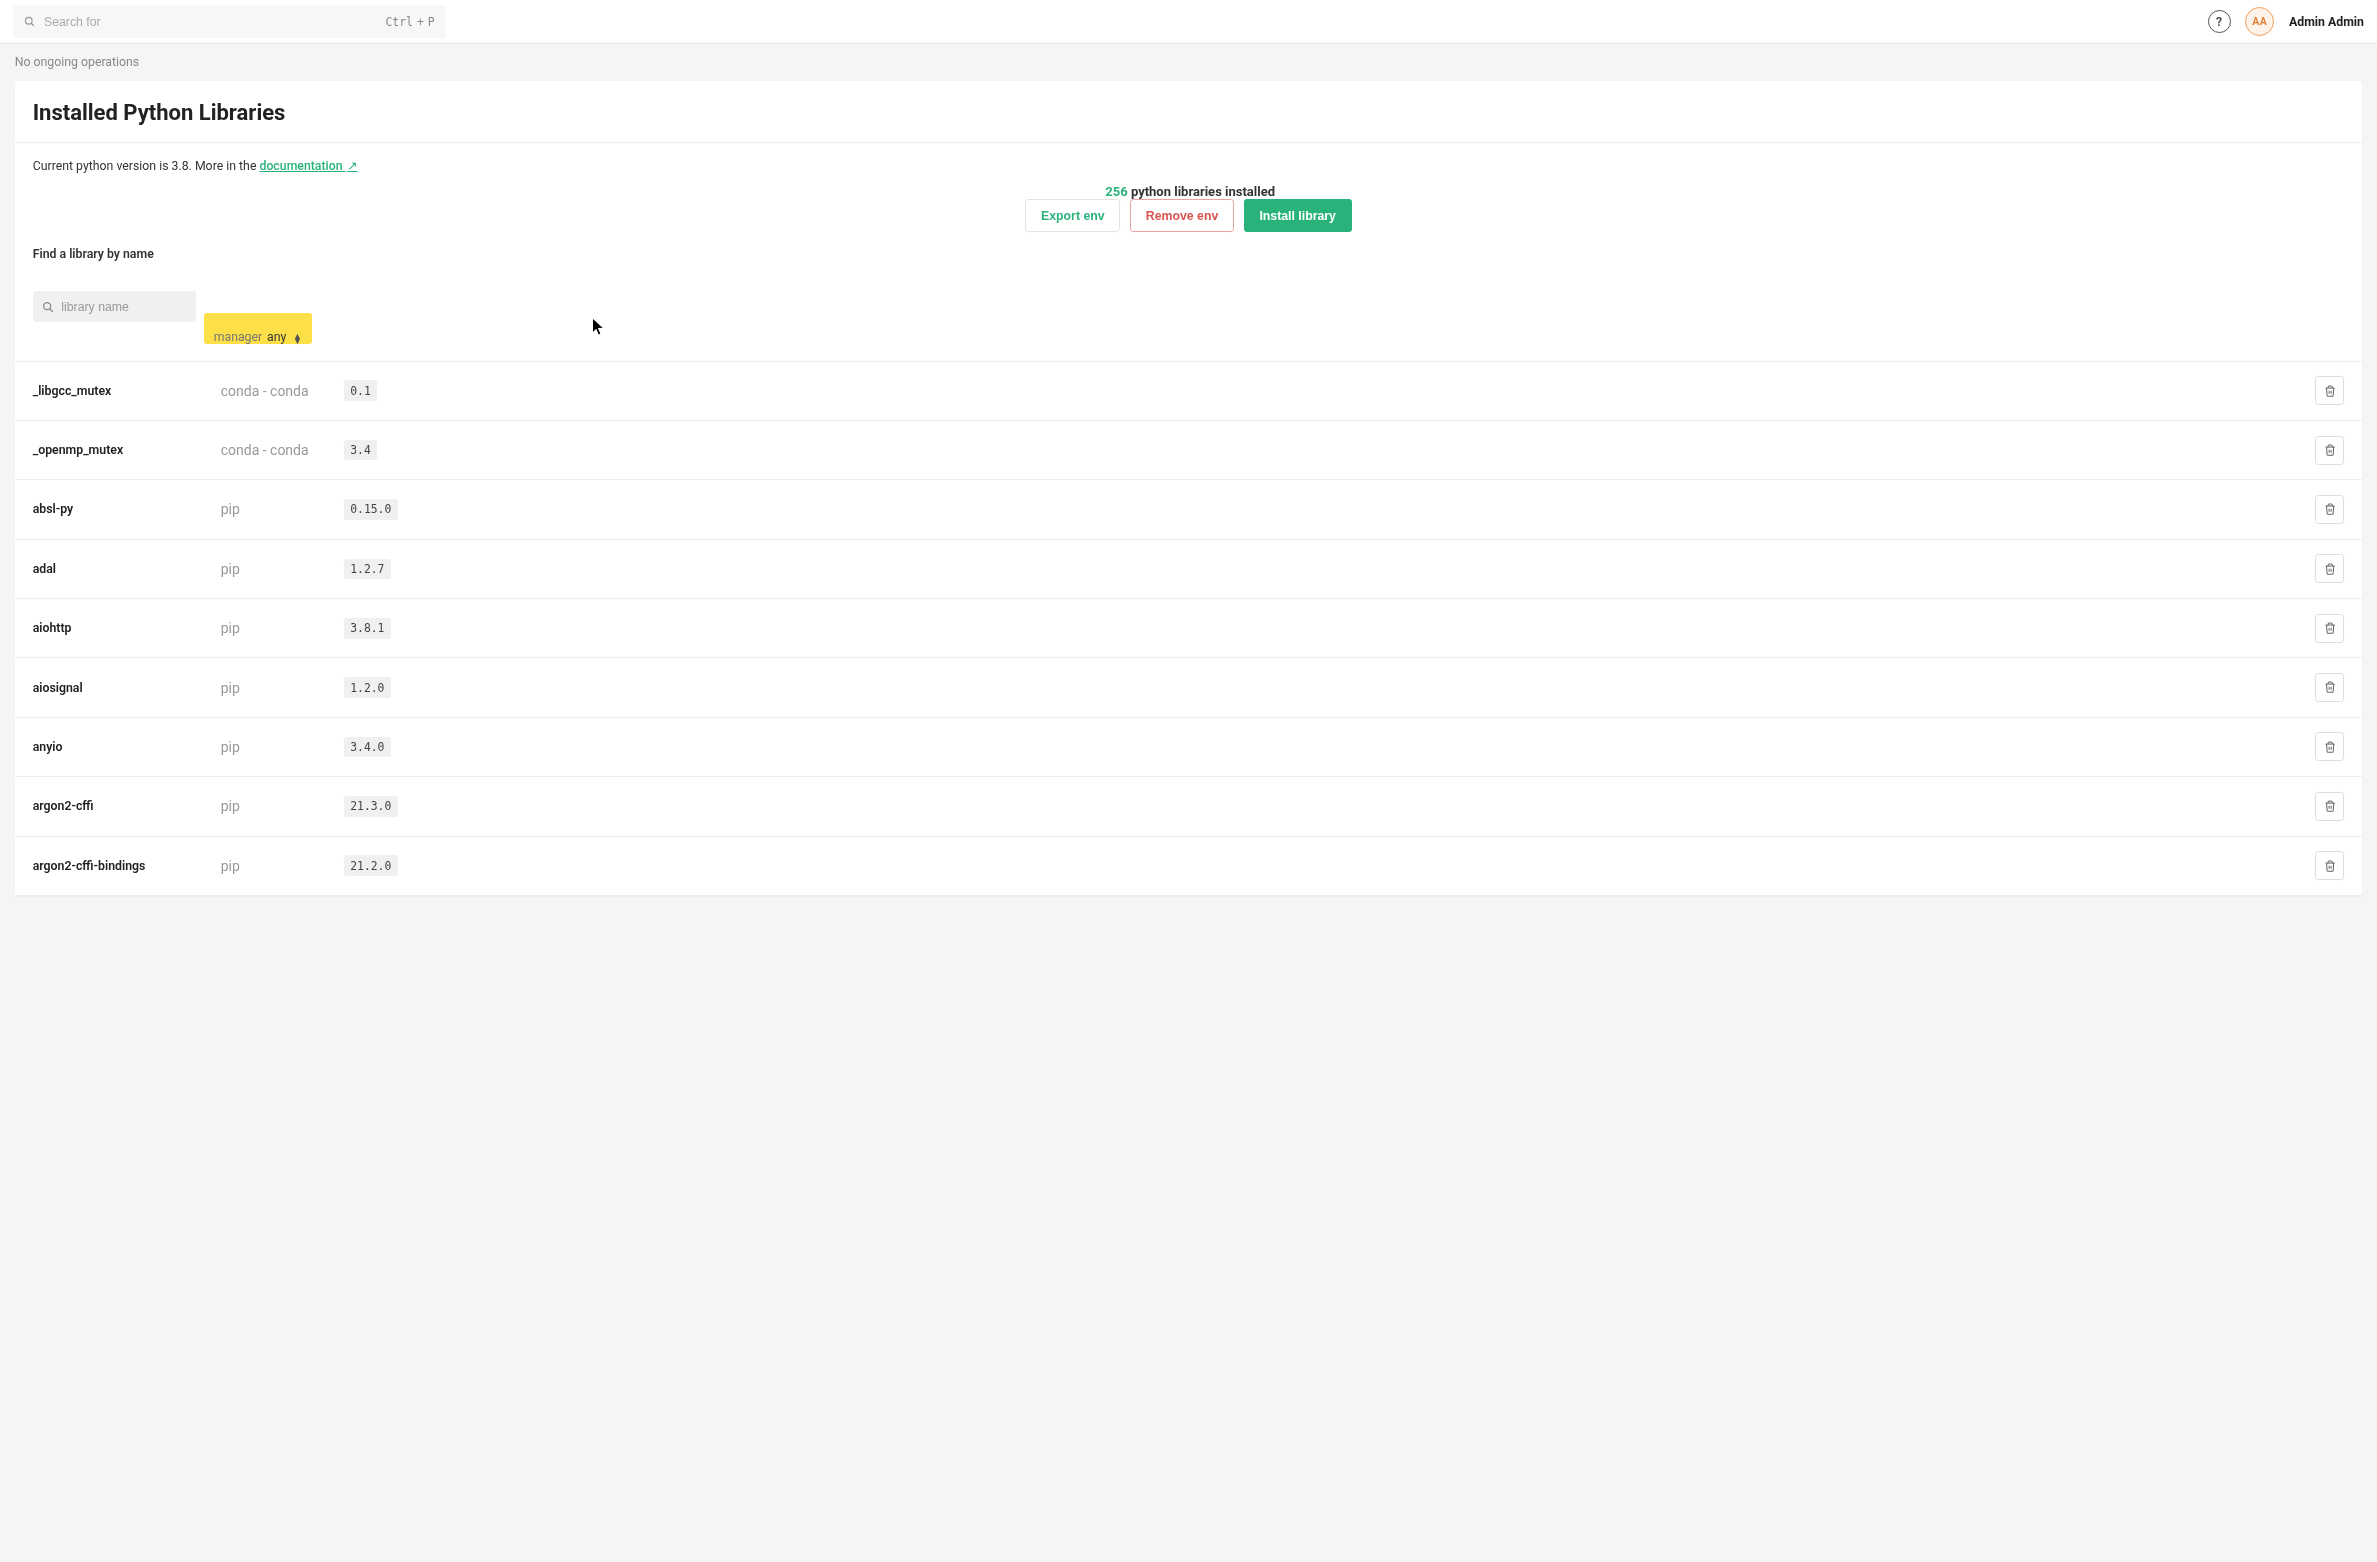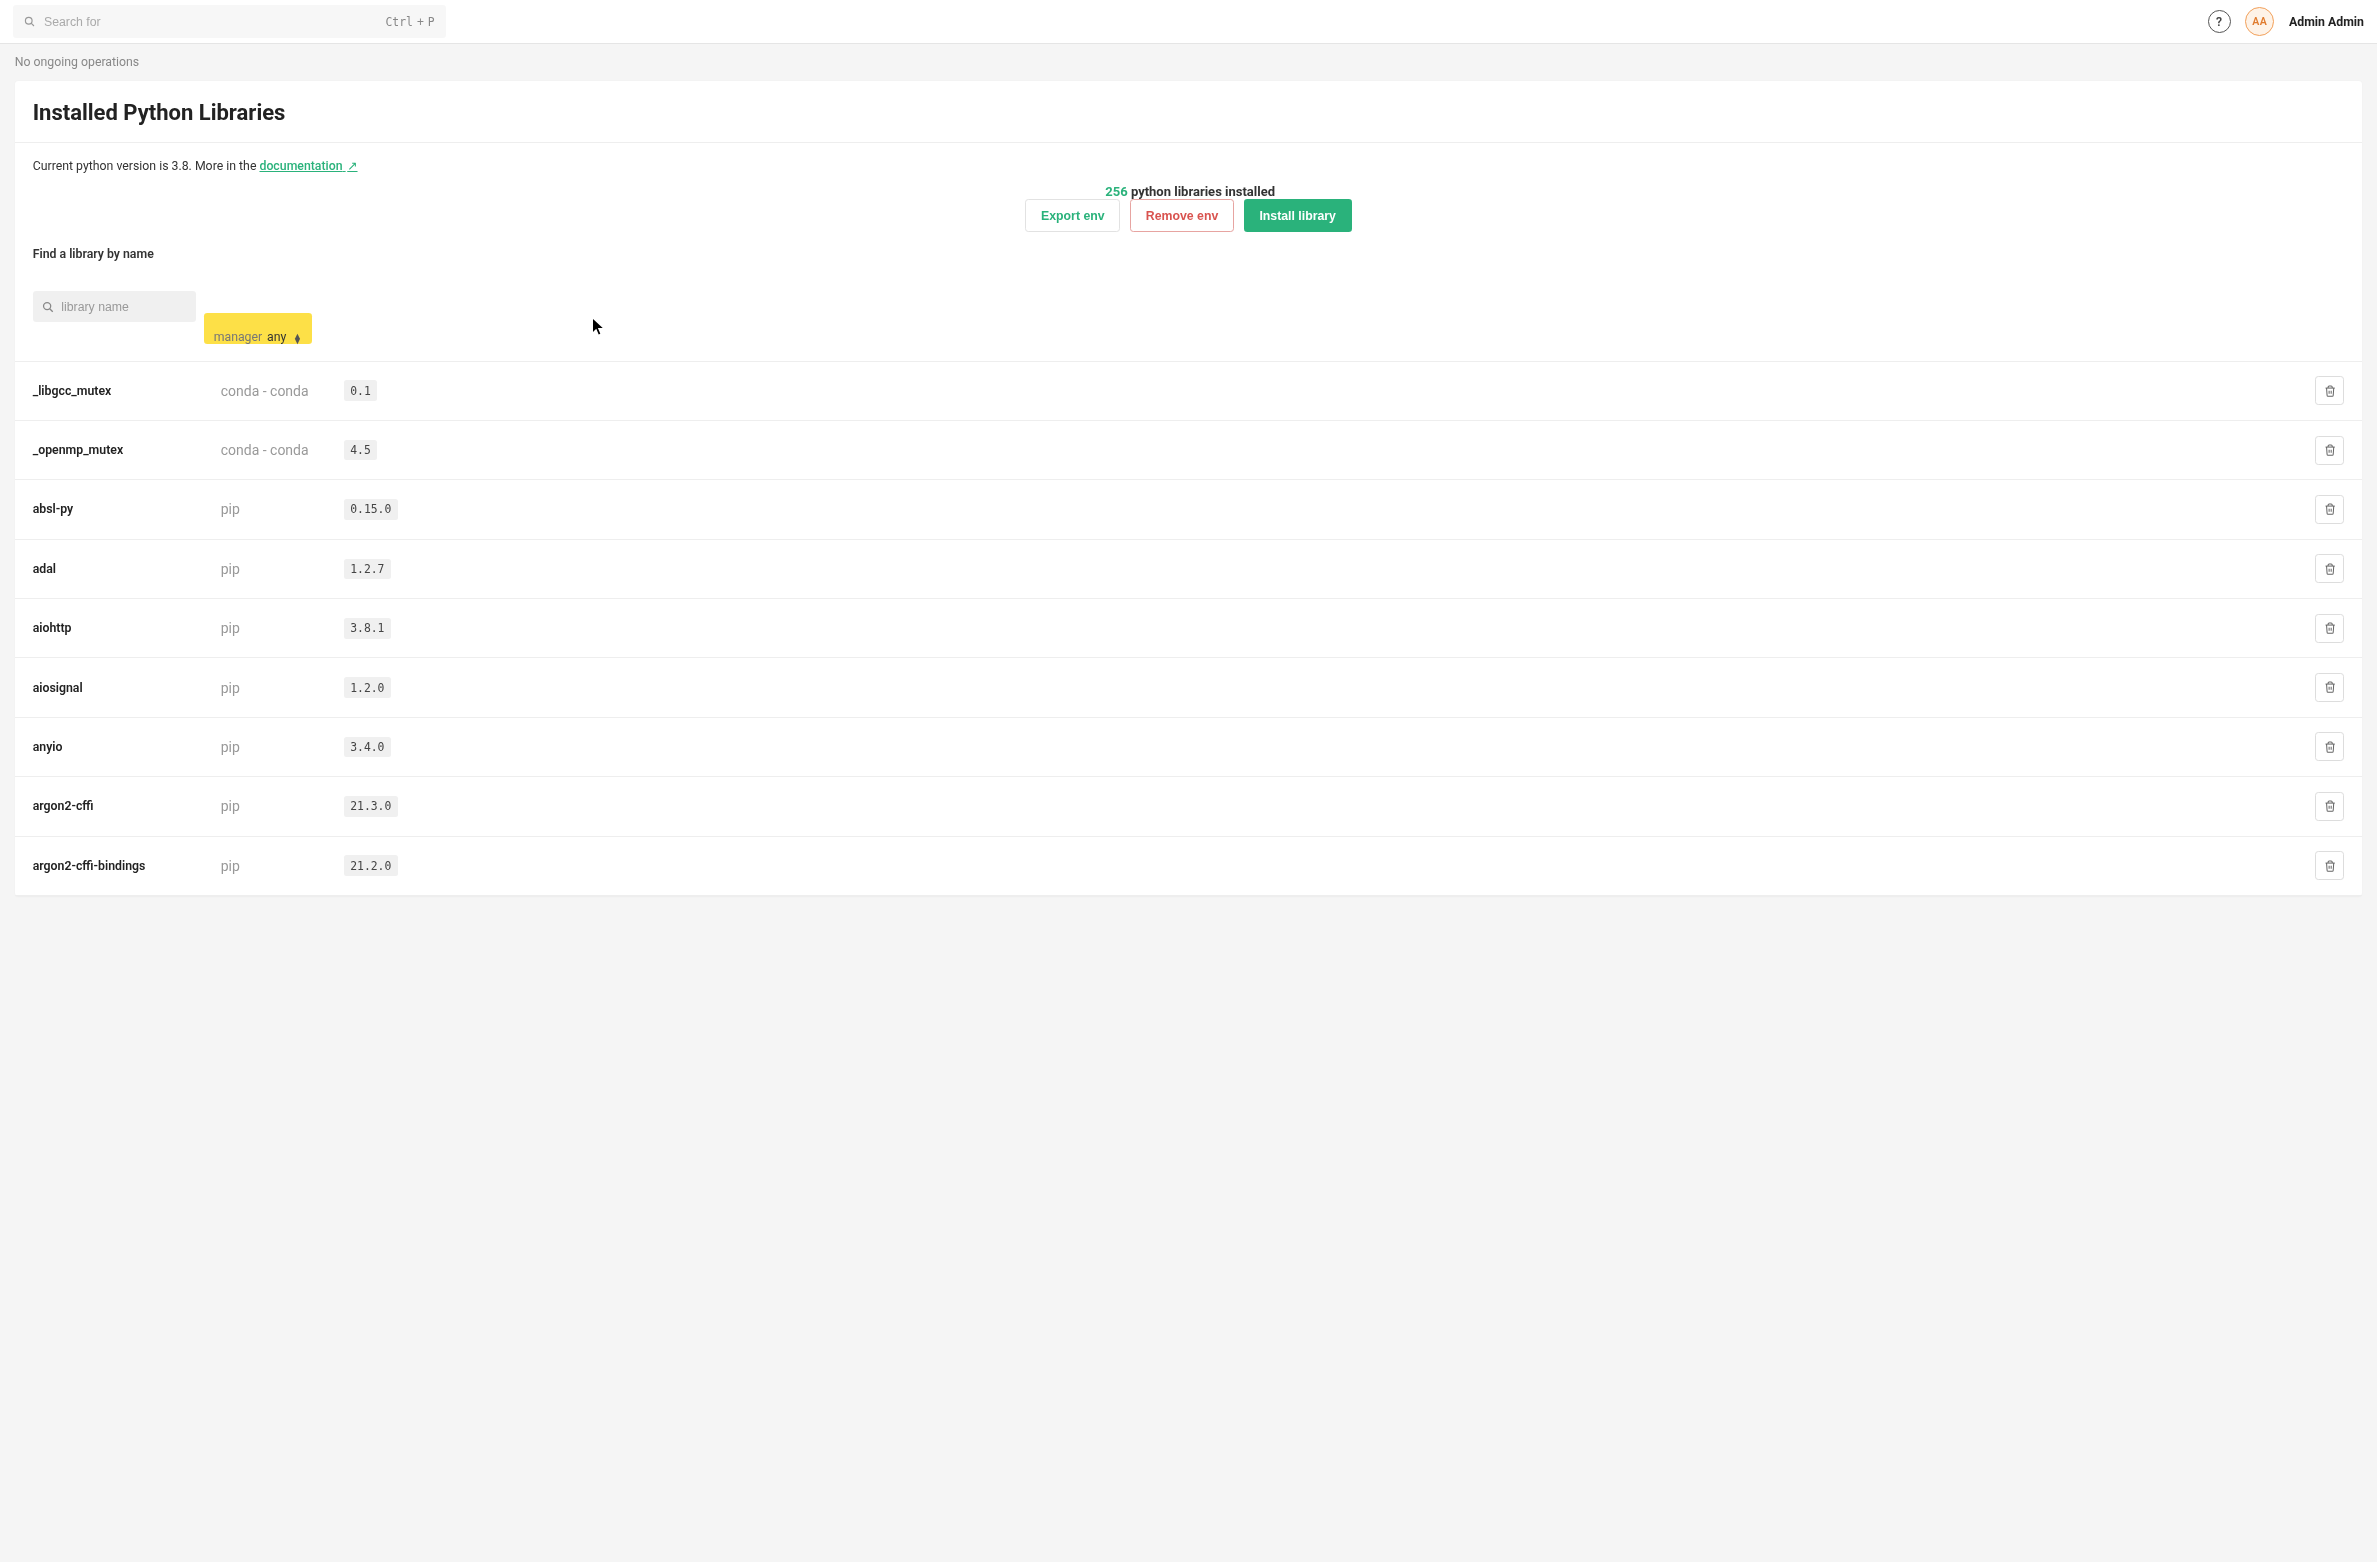--- a/index.html
+++ b/index.html
@@ -392,21 +392,21 @@
                 <path d="M14 11v6"></path>
                 <path d="M8 6V4a2 2 0 0 1 2-2h4a2 2 0 0 1 2 2v2"></path>
               </svg>
             </span>
           </div>
         </div>
       </div>
       <div class="table-row">
         <div class="col-name">_openmp_mutex</div>
         <div class="col-manager">conda - conda</div>
-        <div class="col-version"><span class="version-tag">4.5</span></div>
+        <div class="col-version"><span class="version-tag">3.4</span></div>
         <div class="col-actions">
           <div class="delete-btn">
             <span>
               <svg width="12.3" height="12.3" viewBox="0 0 24 24" fill="none" stroke="currentColor" stroke-width="2">
                 <polyline points="3 6 5 6 21 6"></polyline>
                 <path d="M19 6l-1 14a2 2 0 0 1-2 2H8a2 2 0 0 1-2-2L5 6"></path>
                 <path d="M10 11v6"></path>
                 <path d="M14 11v6"></path>
                 <path d="M8 6V4a2 2 0 0 1 2-2h4a2 2 0 0 1 2 2v2"></path>
               </svg>

